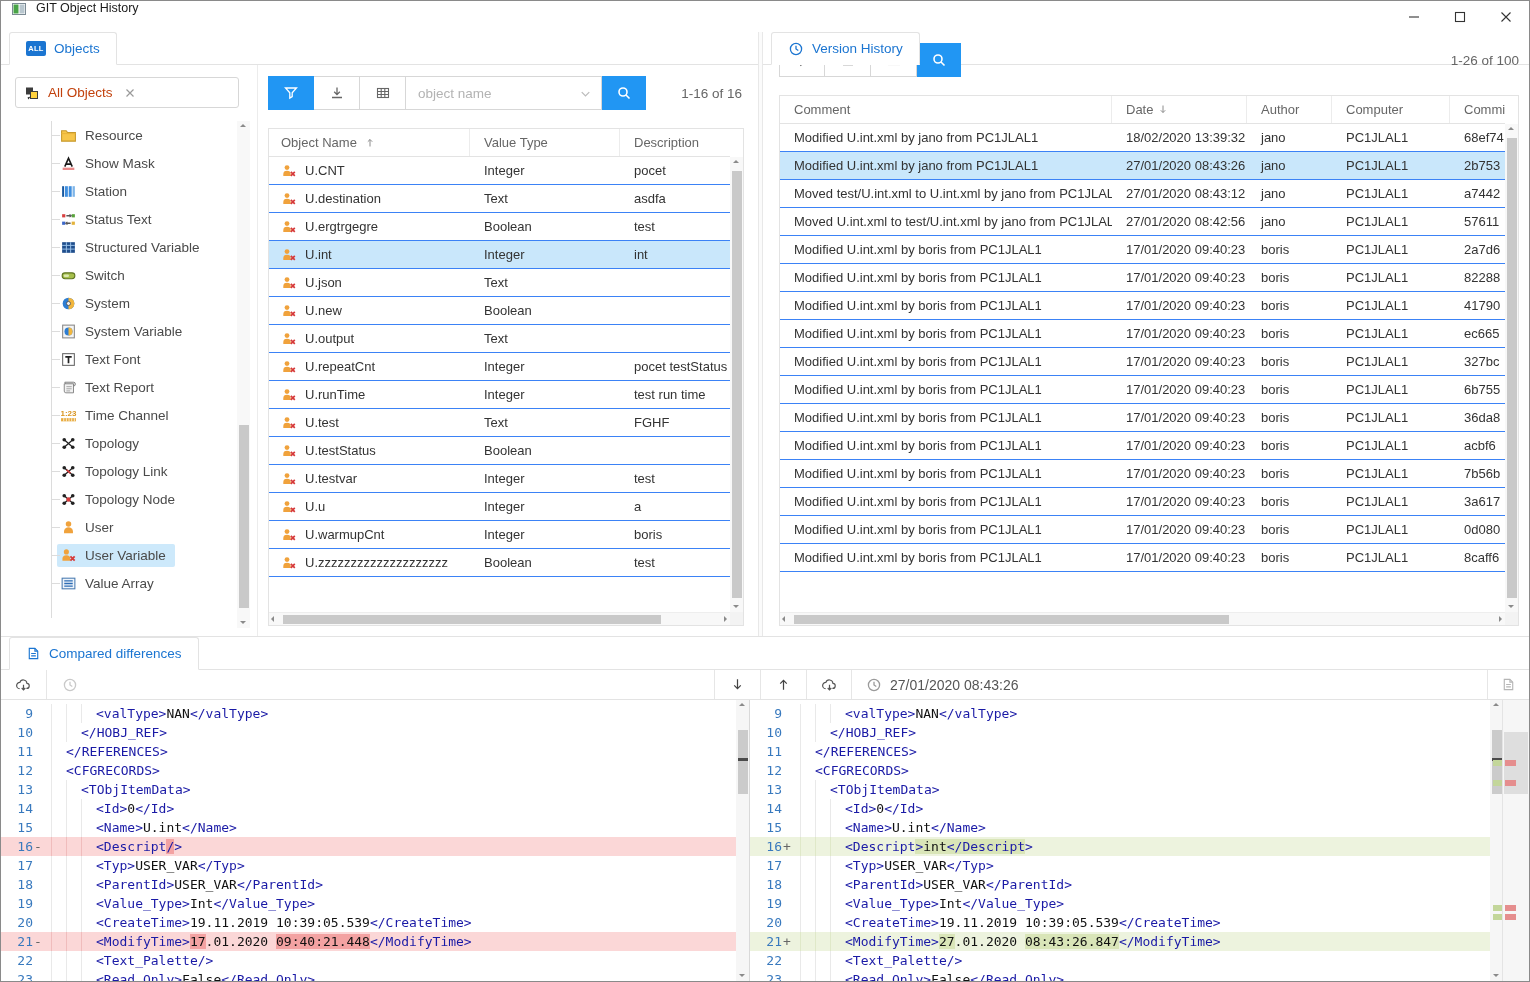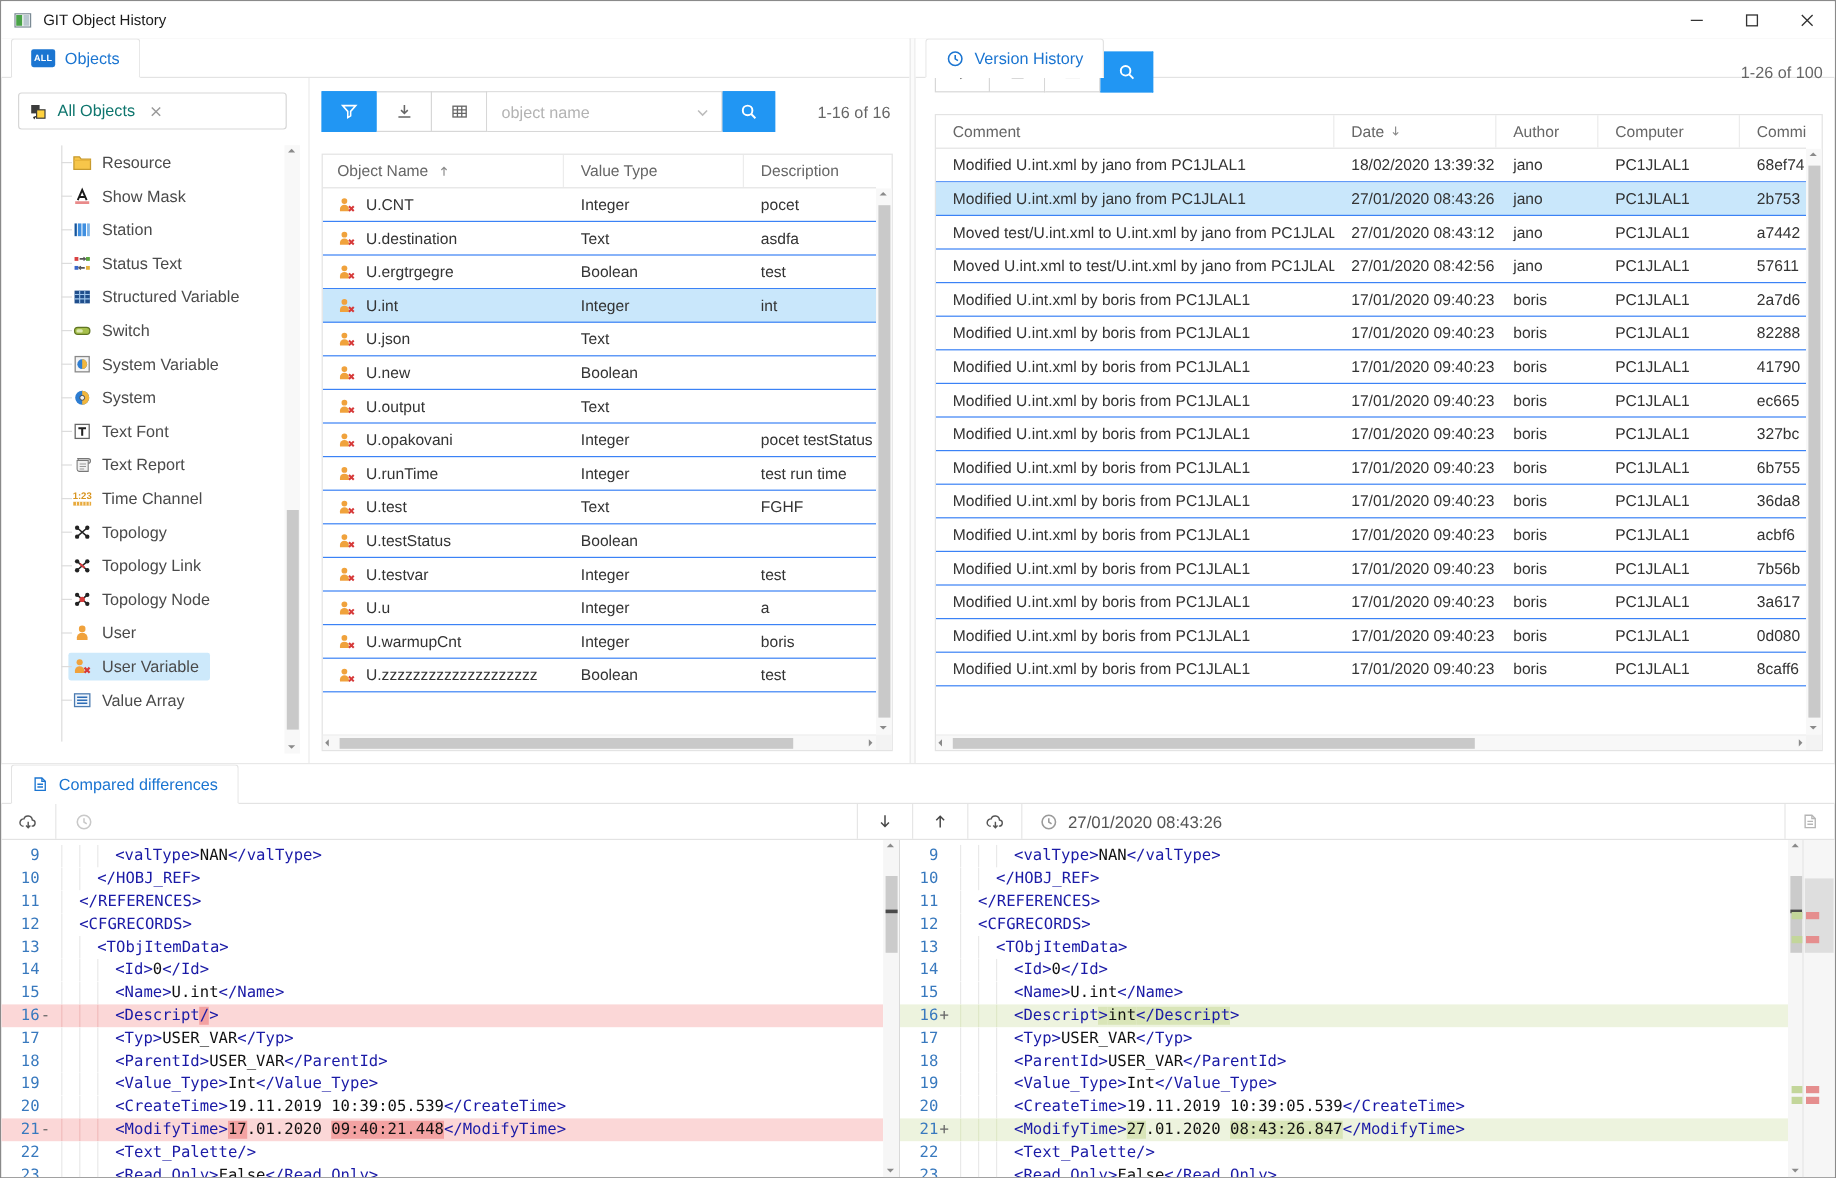--- a/index.html
+++ b/index.html
@@ -1,36 +1,36 @@
 <!DOCTYPE html>
 <html><head>
 <meta charset="utf-8">
 <style>
   html,body{margin:0;padding:0;background:#cfcfcf;font-family:"Liberation Sans",sans-serif;}
   #window{position:relative;width:1530px;height:982px;background:#fff;border:1px solid #8a8a8a;box-sizing:border-box;overflow:hidden;color:#333;}
   svg{display:block}
   
-  .titlebar{position:absolute;top:0;left:0;right:0;height:31px;background:#fff;border-bottom:1px solid #e6e6e6;display:flex;align-items:center;}
+  .titlebar{position:absolute;top:0;left:0;right:0;height:31px;background:#fff;border-bottom:1px solid #e6e6e6;display:flex;align-items:flex-start;}
   .title-icon{width:16px;height:16px;margin-left:10px;}
   .title-text{margin-left:9px;font-size:12.5px;color:#1a1a1a;}
   .win-controls{margin-left:auto;display:flex;height:31px;}
   .win-btn{width:46px;height:31px;display:flex;align-items:center;justify-content:center;}
   
   .tabbar{height:33px;border-bottom:1px solid #e3e3e3;display:flex;align-items:flex-end;background:#fff;box-sizing:border-box;}
   .tab{display:flex;align-items:center;gap:8px;height:31px;margin-left:8px;margin-bottom:-1px;padding:0 16px;background:#fff;border:1px solid #e3e3e3;border-bottom:1px solid #fff;border-radius:3px 3px 0 0;color:#1b75d1;font-size:13.5px;z-index:2;}
   .badge-all{width:20px;height:15px;background:#1b75d1;color:#fff;font-size:7.5px;font-weight:bold;display:flex;align-items:center;justify-content:center;border-radius:2px;letter-spacing:.3px;}
   
   .top-left{position:absolute;top:31px;left:0;width:757px;height:604px;}
   .v-split{position:absolute;top:31px;left:757px;width:5px;height:604px;border-left:1px solid #e8e8e8;border-right:1px solid #e8e8e8;box-sizing:border-box;background:#fbfbfb;}
   .top-right{position:absolute;top:31px;left:762px;right:0;height:604px;}
   .bottom{position:absolute;top:635px;left:0;right:0;bottom:0;border-top:1px solid #e3e3e3;}
   
   .left-pane{position:absolute;top:33px;left:0;width:256px;bottom:0;}
   .chip-box{position:absolute;top:12px;left:14px;width:224px;height:31px;border:1px solid #d7d7d7;border-radius:3px;display:flex;align-items:center;box-sizing:border-box;padding:0 8px;gap:8px;}
-  .chip-box .lbl{font-size:13.5px;color:#0f766e;}
+  .chip-box .lbl{font-size:13.5px;color:#c2410c;}
   .chip-x{margin-left:2px;width:14px;height:14px;}
   .tree{position:absolute;top:56px;left:0;right:24px;bottom:4px;overflow:hidden;}
   .tree-rail{position:absolute;left:50px;top:0;bottom:14px;border-left:1px solid #dcdcdc;}
   .titem{position:relative;height:28px;display:flex;align-items:center;padding-left:56px;cursor:default;}
   .titem::before{content:"";position:absolute;left:50px;top:14px;width:9px;border-top:1px solid #dcdcdc;}
   .titem .inner{display:flex;align-items:center;gap:8px;padding:3px 9px 3px 3px;border-radius:2px;}
   .titem.sel .inner{background:#cde9fb;}
   .ti{width:17px;height:17px;flex:none;}
   .titem .lbl{font-size:13.5px;color:#4a4a4a;white-space:nowrap;}
   .tree-sb{position:absolute;top:56px;right:7px;width:13px;bottom:8px;background:#f8f8f8;}
@@ -245,38 +245,38 @@
                     <rect x="3.5" y="7" width="5" height="2.5" rx="1.2" fill="#dce8b0"></rect>
                   </svg>
                 </span>
                 <span class="lbl">Switch</span>
               </span>
             </div>
             <div class="titem">
               <span class="inner">
                 <span class="ti">
                   <svg viewBox="0 0 16 16">
+                    <circle cx="8" cy="8" r="5.5" fill="#2d7dd2"></circle>
+                    <path d="M8 2.5a5.5 5.5 0 0 1 0 11z" fill="#f2b63d"></path>
+                    <circle cx="8" cy="8" r="1.9" fill="#efefef" stroke="#444" stroke-width="0.7"></circle>
+                  </svg>
+                </span>
+                <span class="lbl">System</span>
+              </span>
+            </div>
+            <div class="titem">
+              <span class="inner">
+                <span class="ti">
+                  <svg viewBox="0 0 16 16">
                     <rect x="2.5" y="2" width="11" height="12" fill="#f4f4f4" stroke="#888"></rect>
                     <circle cx="8" cy="8" r="3.8" fill="#2d7dd2"></circle>
                     <path d="M8 4.2a3.8 3.8 0 0 1 0 7.6z" fill="#f2b63d"></path>
                   </svg>
                 </span>
                 <span class="lbl">System Variable</span>
-              </span>
-            </div>
-            <div class="titem">
-              <span class="inner">
-                <span class="ti">
-                  <svg viewBox="0 0 16 16">
-                    <circle cx="8" cy="8" r="5.5" fill="#2d7dd2"></circle>
-                    <path d="M8 2.5a5.5 5.5 0 0 1 0 11z" fill="#f2b63d"></path>
-                    <circle cx="8" cy="8" r="1.9" fill="#efefef" stroke="#444" stroke-width="0.7"></circle>
-                  </svg>
-                </span>
-                <span class="lbl">System</span>
               </span>
             </div>
             <div class="titem">
               <span class="inner">
                 <span class="ti">
                   <svg viewBox="0 0 16 16">
                     <rect x="2.5" y="2.5" width="11" height="11" fill="#fff" stroke="#666"></rect>
                     <path d="M5 5.5h6M8 5.5v6" fill="none" stroke="#222" stroke-width="1.6"></path>
                   </svg>
                 </span>
@@ -554,21 +554,21 @@
             </div>
             <div class="trow">
               <span class="cell c-name">
                 <span class="ri">
                   <svg viewBox="0 0 16 16">
                     <circle cx="6" cy="4.6" r="2.4" fill="#f0a23c"></circle>
                     <path d="M2.3 13v-1.9a3.7 3.4 0 0 1 7.4 0V13z" fill="#f0a23c"></path>
                     <path d="M9.8 8.8l4 4M13.8 8.8l-4 4" stroke="#d63a3a" stroke-width="1.7"></path>
                   </svg>
                 </span>
-                <span>U.opakovani</span>
+                <span>U.repeatCnt</span>
               </span>
               <span class="cell c-type">Integer</span>
               <span class="cell c-desc">pocet testStatus</span>
             </div>
             <div class="trow">
               <span class="cell c-name">
                 <span class="ri">
                   <svg viewBox="0 0 16 16">
                     <circle cx="6" cy="4.6" r="2.4" fill="#f0a23c"></circle>
                     <path d="M2.3 13v-1.9a3.7 3.4 0 0 1 7.4 0V13z" fill="#f0a23c"></path>

